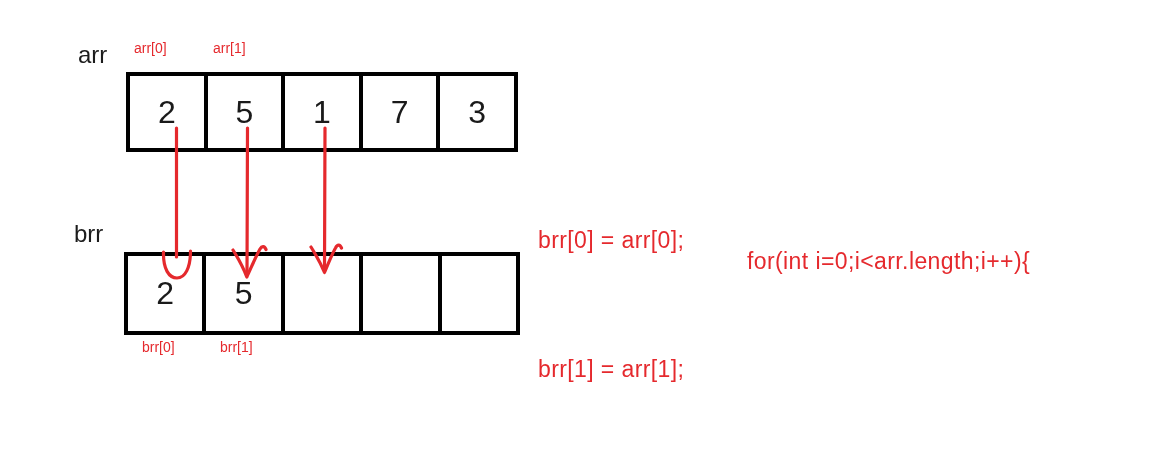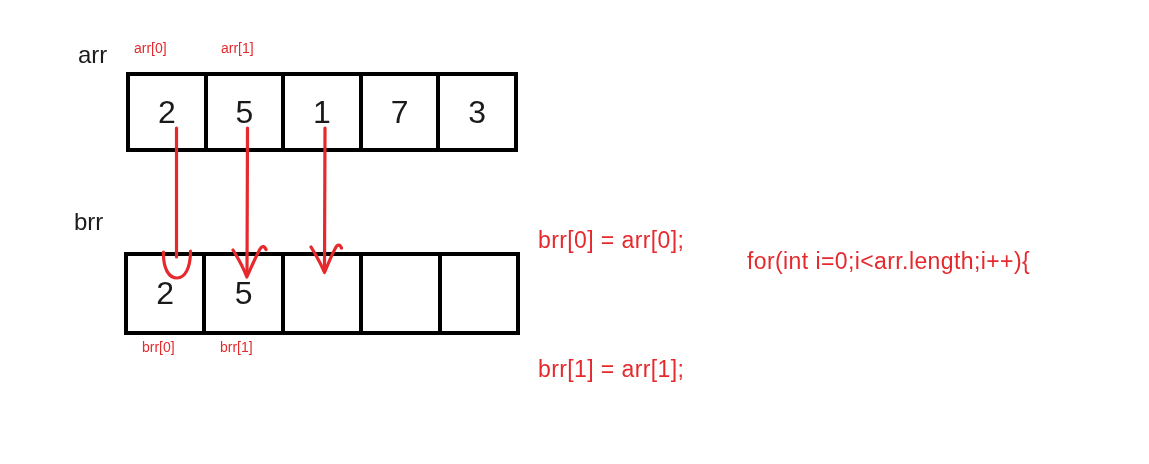--- a/index.html
+++ b/index.html
@@ -73,31 +73,31 @@
     padding-left: 42px;
   }
 </style>
 </head>
 <body>
 
 <div class="canvas">
 
   <div class="label black" style="left:78px; top:42px;">arr</div>
   <div class="label red" style="left:134px; top:41px;">arr[0]</div>
-  <div class="label red" style="left:221px; top:41px;">arr[1]</div>
+  <div class="label red" style="left:213px; top:41px;">arr[1]</div>
 
   <div class="array" style="left:126px; top:72px; width:392px; height:80px;">
     <div class="cell">2</div>
     <div class="cell">5</div>
     <div class="cell">1</div>
     <div class="cell">7</div>
     <div class="cell">3</div>
   </div>
 
-  <div class="label black" style="left:74px; top:209px;">brr</div>
+  <div class="label black" style="left:74px; top:221px;">brr</div>
 
   <div class="array" style="left:124px; top:252px; width:396px; height:83px;">
     <div class="cell">2</div>
     <div class="cell">5</div>
     <div class="cell"></div>
     <div class="cell"></div>
     <div class="cell"></div>
   </div>
 
   <div class="label red" style="left:142px; top:340px;">brr[0]</div>

